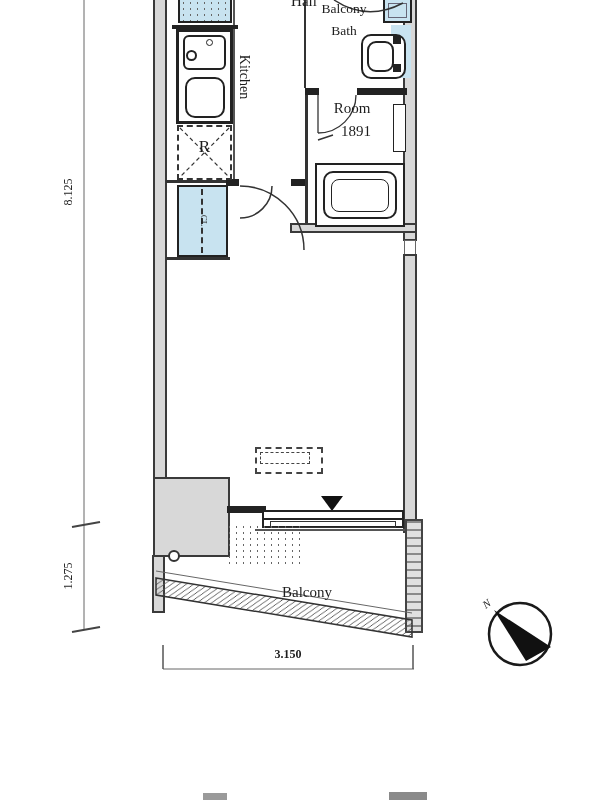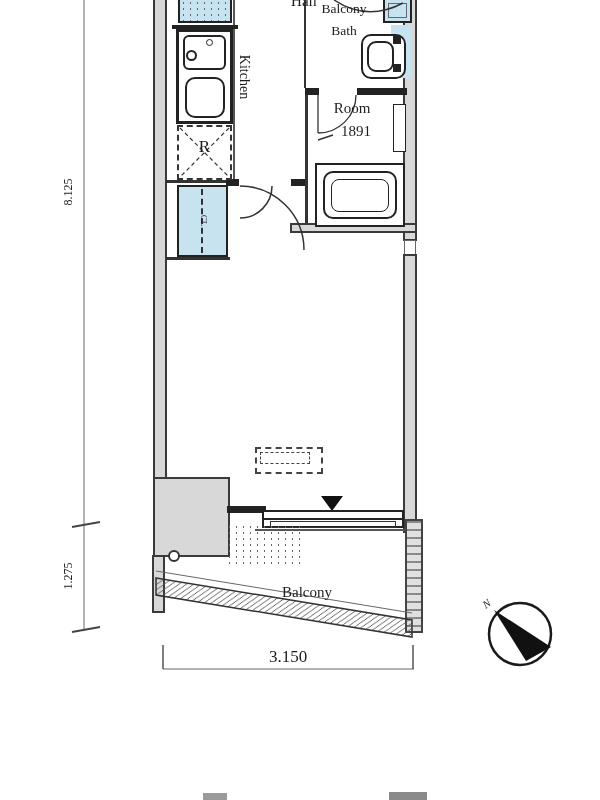--- a/index.html
+++ b/index.html
@@ -118,18 +118,18 @@
   <div class="t" style="left:194px;top:70px;width:100px;font-size:14px;transform:rotate(90deg);">Kitchen</div>
   <div class="t" style="left:310px;top:2px;width:68px;font-size:13.5px;">Balcony</div>
   <div class="t" style="left:310px;top:24px;width:68px;font-size:13.5px;">Bath</div>
   <div class="t" style="left:318px;top:101px;width:68px;font-size:15px;">Room</div>
   <div class="t" style="left:322px;top:124px;width:68px;font-size:15px;">1891</div>
   <div class="t" style="left:177px;top:138px;width:55px;font-size:17px;">R</div>
   <div class="t" style="left:183px;top:216px;width:40px;font-size:9px;transform:rotate(90deg);">CL</div>
   <div class="t" style="left:247px;top:585px;width:120px;font-size:15px;">Balcony</div>
   <div class="t" style="left:38px;top:186px;width:60px;font-size:12px;transform:rotate(-90deg);">8.125</div>
   <div class="t" style="left:38px;top:570px;width:60px;font-size:12px;transform:rotate(-90deg);">1.275</div>
-  <div class="t" style="left:248px;top:648px;width:80px;font-size:17px;">3.150</div>
+  <div class="t" style="left:248px;top:648px;width:80px;font-size:12px;font-weight:bold;">3.150</div>
 
   <div class="a" style="left:203px;top:793px;width:24px;height:7px;background:#9a9a9a;"></div>
   <div class="a" style="left:389px;top:792px;width:38px;height:8px;background:#8a8a8a;"></div>
 
 </div>
 
 </body></html>

